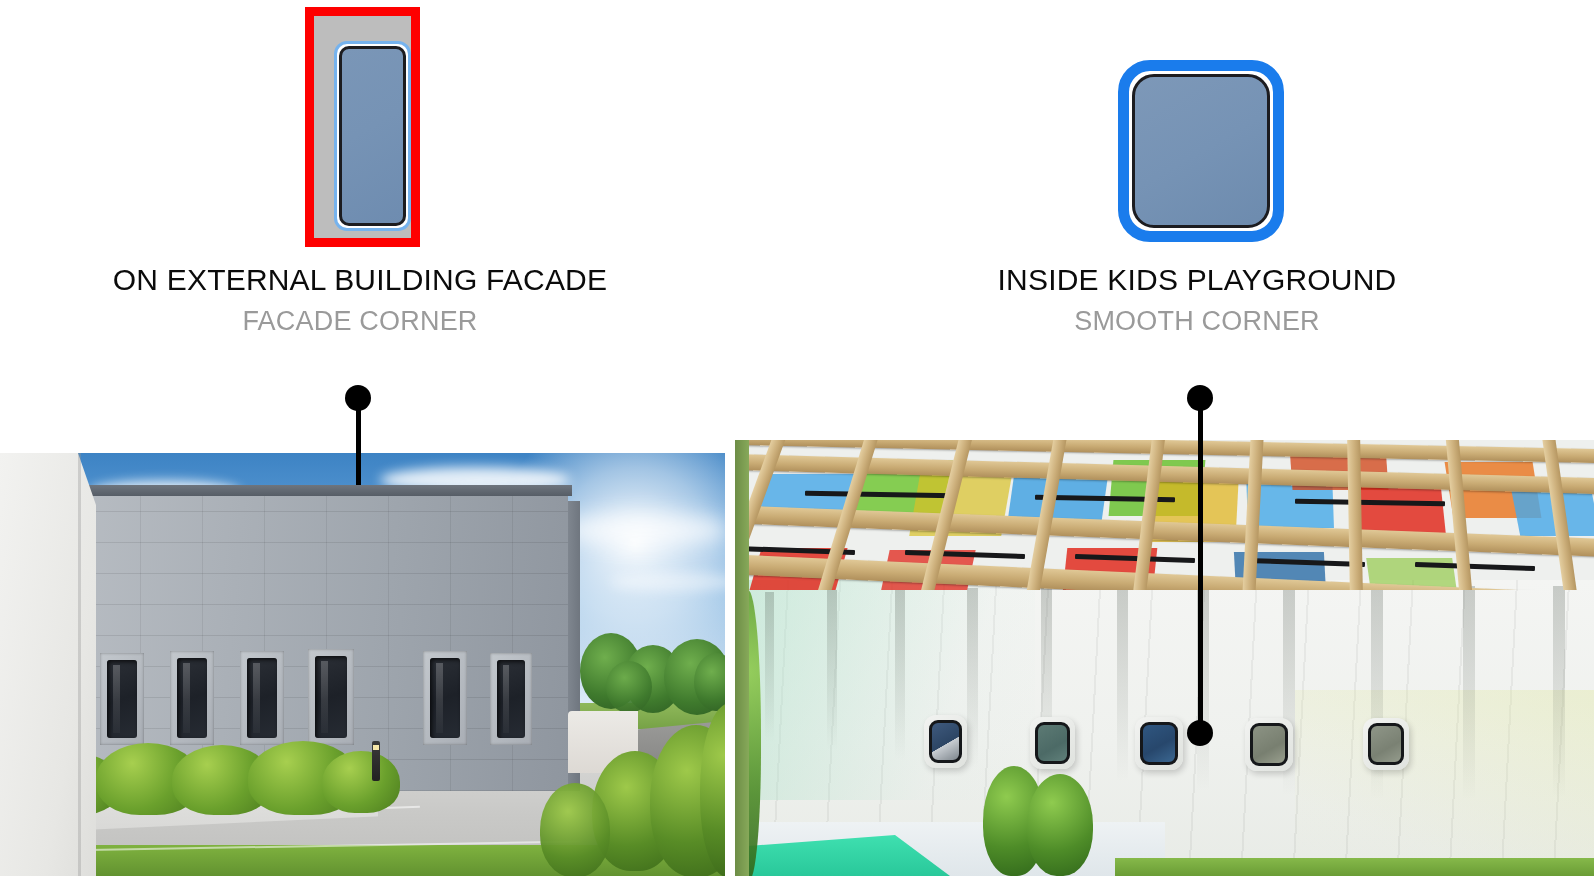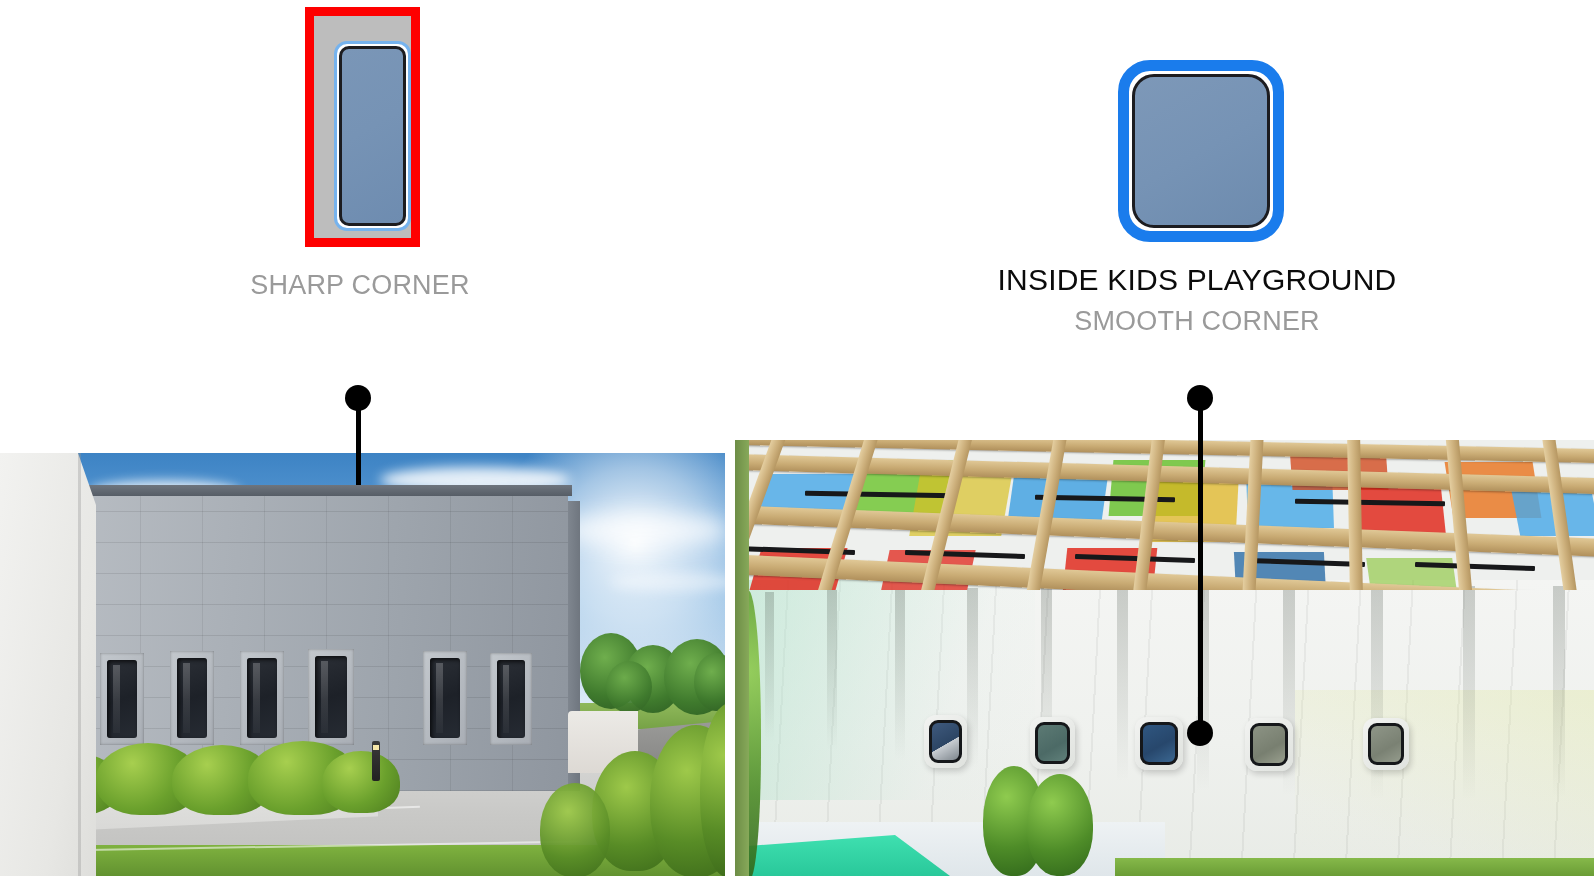--- a/index.html
+++ b/index.html
@@ -277,21 +277,22 @@
     </div>
   </div>
 
   <div class="swatch-wrap" id="smooth-swatch">
     <div class="blue-frame">
       <span class="smooth-sash"></span>
     </div>
   </div>
 
   <div class="caption-block" id="caption-left">
-    <div class="caption-sub">SHARP CORNER</div>
+    <div class="caption-title">ON EXTERNAL BUILDING FACADE</div>
+    <div class="caption-sub">FACADE CORNER</div>
   </div>
 
   <div class="caption-block" id="caption-right">
     <div class="caption-title">INSIDE KIDS PLAYGROUND</div>
     <div class="caption-sub">SMOOTH CORNER</div>
   </div>
 
   <div id="photo-facade">
     <div class="sky"></div>
     <div class="sun-glow"></div>

